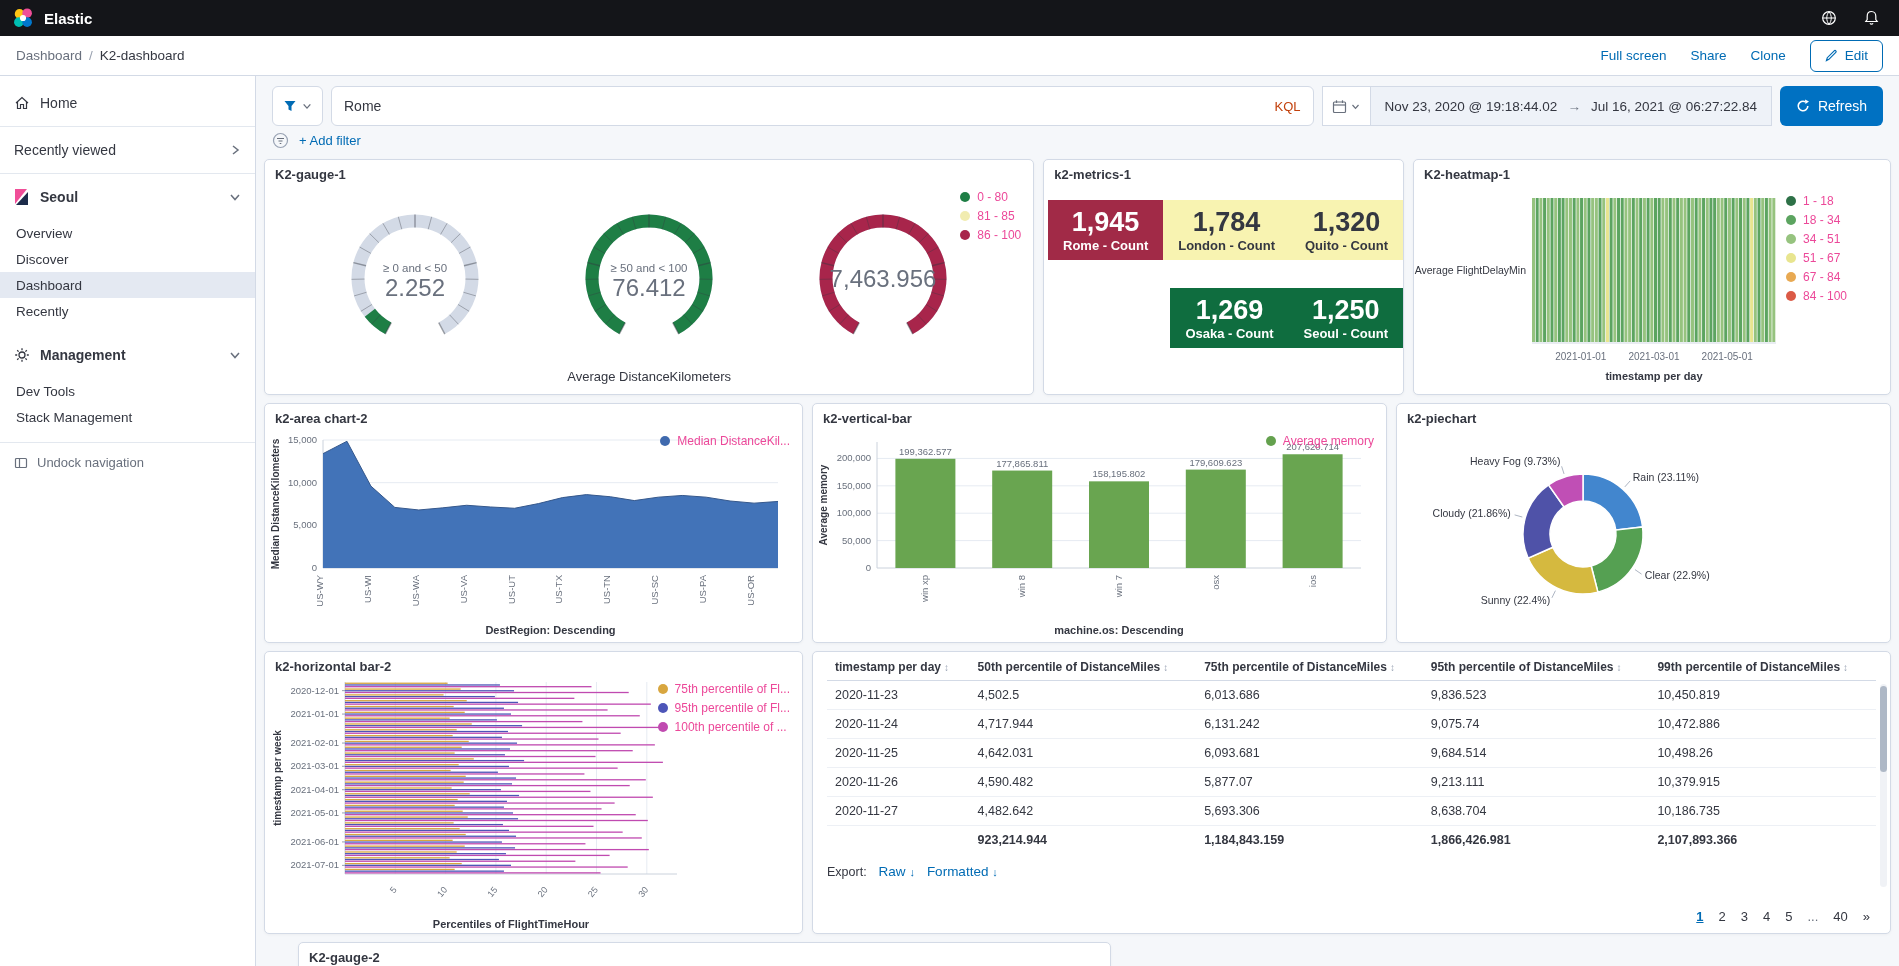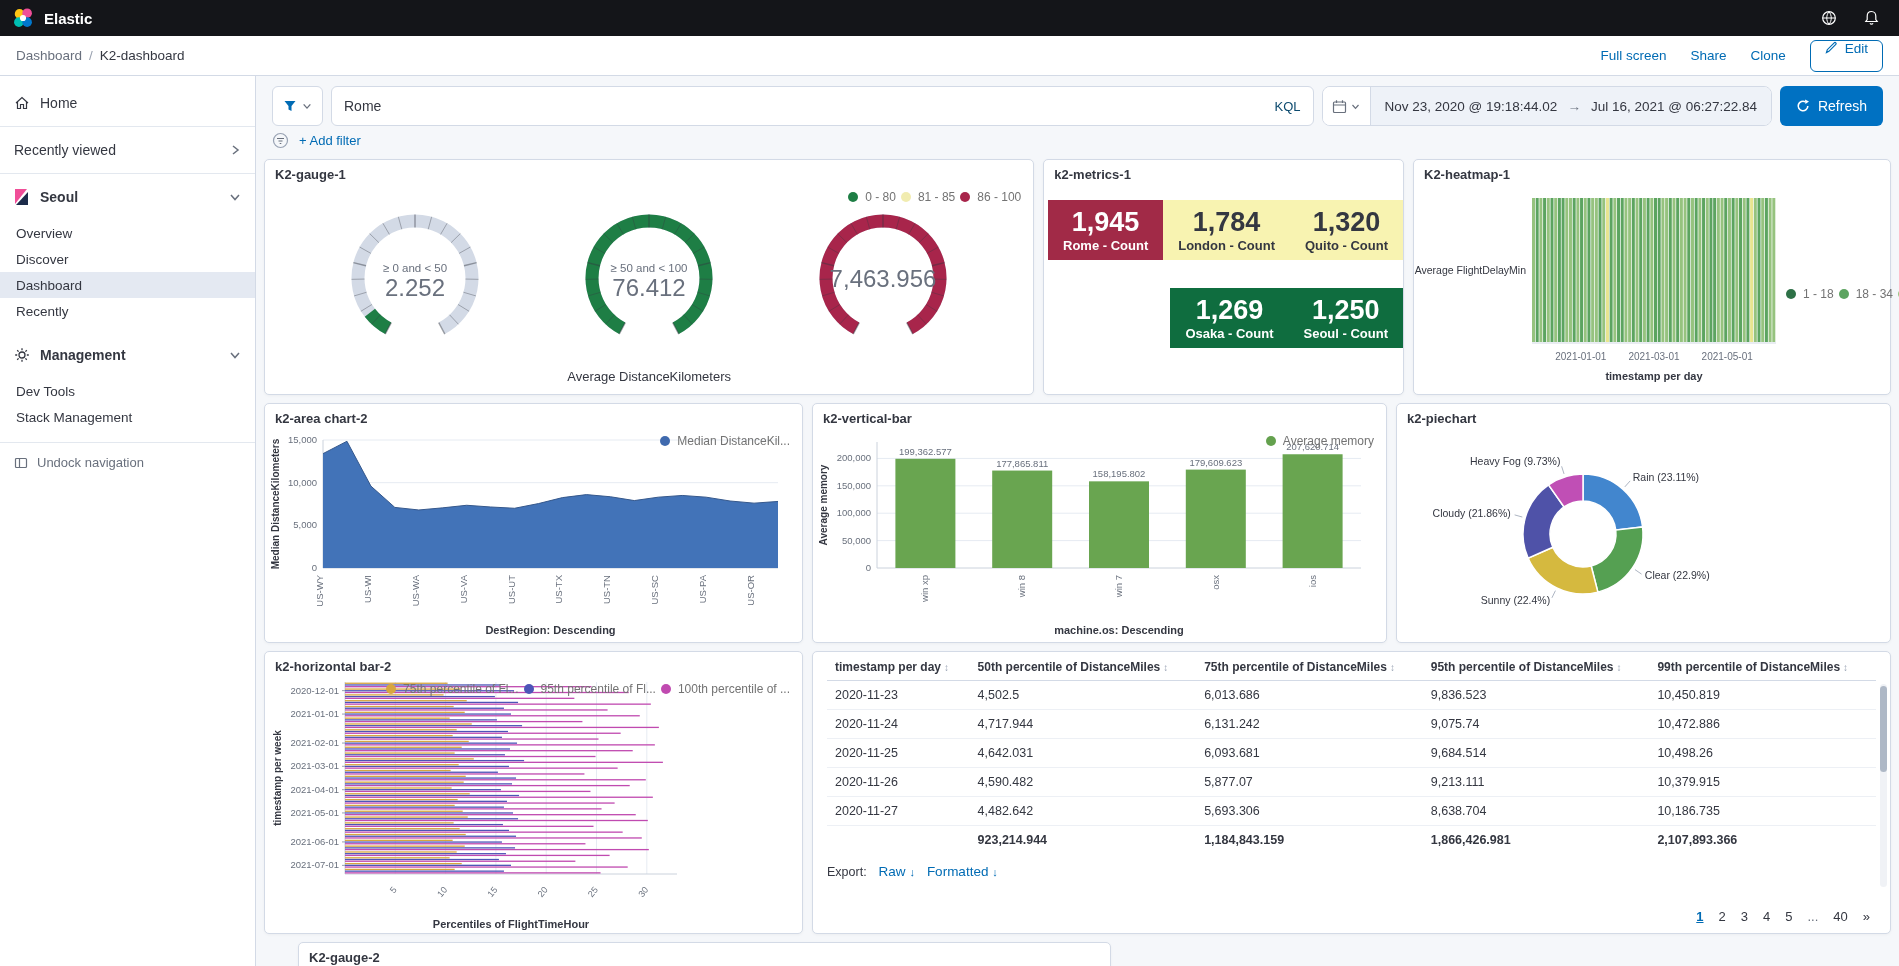--- a/index.html
+++ b/index.html
@@ -10,40 +10,40 @@
 .top-bar{height:36px;background:#141519;display:flex;align-items:center;padding:0 12px;gap:10px}
 .brand{color:#fff;font-size:15px;font-weight:600}
 .top-spacer{flex:1}
 .top-icon{width:32px;height:32px;display:flex;align-items:center;justify-content:center;cursor:pointer}
 .crumb-bar{height:40px;background:#fff;border-bottom:1px solid #D3DAE6;display:flex;align-items:center;padding:0 16px;font-size:13.5px}
 .crumb-sec{color:#69707D;cursor:pointer}
 .crumb-sep{color:#9aa2b0;margin:0 7px}
 .crumb-cur{color:#343741}
 .crumb-actions{margin-left:auto;display:flex;align-items:center;gap:24px}
 .link{color:#006BB4;font-size:13.5px;cursor:pointer;text-decoration:none}
-.edit-btn{display:flex;align-items:flex-start;gap:7px;border:1px solid #006BB4;color:#006BB4;background:#fff;border-radius:6px;height:32px;padding:0 14px;font-size:13.5px;cursor:pointer}
+.edit-btn{display:flex;align-items:center;gap:7px;border:1px solid #006BB4;color:#006BB4;background:#fff;border-radius:6px;height:32px;padding:0 14px;font-size:13.5px;cursor:pointer}
 
 .app-body{display:flex;height:890px}
 .sidebar{width:256px;flex:none;border-right:1px solid #D3DAE6;background:#fff;padding-top:6px}
 .nav-row{display:flex;align-items:center;gap:10px;padding:0 14px;height:42px;font-size:14px;color:#343741;cursor:pointer}
 .nav-row.section span.lbl{font-weight:600}
 .nav-row .chev{margin-left:auto}
 .nav-divider{border-top:1px solid #E3E8EF;margin:2px 0}
 .nav-items{padding:2px 0 10px}
 .nav-sub{display:flex;align-items:center;height:26px;padding-left:16px;font-size:13.5px;color:#343741;cursor:pointer}
 .nav-sub.selected{background:#E4E9F2}
 .nav-undock{display:flex;align-items:center;gap:9px;padding:10px 14px;font-size:13px;color:#69707D;cursor:pointer}
 .main{flex:1;display:flex;flex-direction:column;background:#F5F7FA;min-width:0}
 
 .query-bar{display:flex;align-items:center;gap:8px;padding:10px 16px 4px}
 .icon-btn{height:40px;background:#fff;border:1px solid #D3DAE6;border-radius:6px;display:flex;align-items:center;gap:5px;padding:0 10px;cursor:pointer}
 .query-input{flex:1;height:40px;background:#fff;border:1px solid #D3DAE6;border-radius:6px;display:flex;align-items:center;padding:0 12px;min-width:0}
 .qinput{border:none;outline:none;flex:1;font-size:14px;font-family:inherit;color:#343741;background:transparent}
-.kql{margin-left:8px;color:#0c4a6e;font-size:13px;cursor:pointer}
-.date-group{display:flex;align-items:center;height:40px;background:#fff;border:1px solid #D3DAE6;border-radius:8px;overflow:hidden;flex:none}
+.kql{margin-left:8px;color:#c2410c;font-size:13px;cursor:pointer}
+.date-group{display:flex;align-items:center;height:40px;background:#fff;border:1px solid #D3DAE6;border-radius:0;overflow:hidden;flex:none}
 .date-btn{width:48px;height:100%;display:flex;align-items:center;justify-content:center;gap:4px;border:none;border-right:1px solid #D3DAE6;cursor:pointer;background:#fff}
 .date-range{display:flex;align-items:center;padding:0 14px;font-size:13.5px;background:#EEF2F8;height:100%;color:#343741}
 .date-arrow{margin:0 10px;color:#69707D}
 .refresh-btn{height:40px;padding:0 16px;border:none;border-radius:6px;background:#0071C2;color:#fff;font-size:14px;display:flex;align-items:center;gap:8px;cursor:pointer;flex:none}
 .filter-bar{display:flex;align-items:center;gap:10px;padding:2px 16px 8px}
 .add-filter{color:#006BB4;font-size:13px;cursor:pointer}
 
 .dash{flex:1;padding:2px 8px 0;overflow:hidden}
 .dash-row{display:flex;gap:9px;margin-bottom:8px}
 .panel{background:#fff;border:1px solid #D3DAE6;border-radius:5px;position:relative;display:flex;flex-direction:column;box-shadow:0 1px 3px rgba(0,0,0,.04)}
@@ -53,21 +53,21 @@
 .p-gauge{width:788px;height:236px}
 .p-metrics{width:369px;height:236px}
 .p-heat{flex:1;height:236px}
 .p-area{width:539px;height:240px}
 .p-vbar{width:575px;height:240px}
 .p-pie{flex:1;height:240px}
 .p-hbar{width:539px;height:283px}
 .p-table{flex:1;height:283px}
 .p-gauge2{width:813px;height:120px;margin-left:34px}
 
-.legend{display:flex;flex-direction:row;gap:5px;font-size:12px;color:#737373}
+.legend{display:flex;flex-direction:column;gap:5px;font-size:12px;color:#ec4899}
 .legend-topright{position:absolute;top:6px;right:12px}
 .legend-col{flex:none;width:104px;padding:10px 8px 0 0}
 .legend-item{display:flex;align-items:center;gap:7px;cursor:pointer;white-space:nowrap}
 .dot{width:10px;height:10px;border-radius:50%;flex:none}
 
 .gauge-row{display:flex;justify-content:center;gap:44px;padding-top:10px}
 .gauge-caption{text-align:center;font-size:13px;color:#343741;position:absolute;bottom:10px;left:0;right:0}
 
 .metric-rows{display:flex;flex-direction:column;align-items:flex-end;gap:28px;padding-top:16px}
 .metric-row{display:flex}

